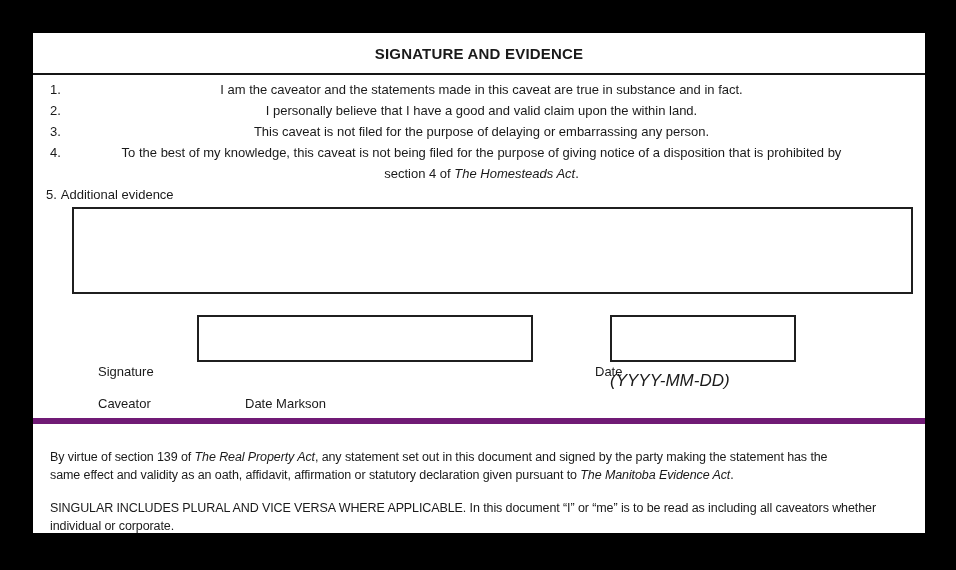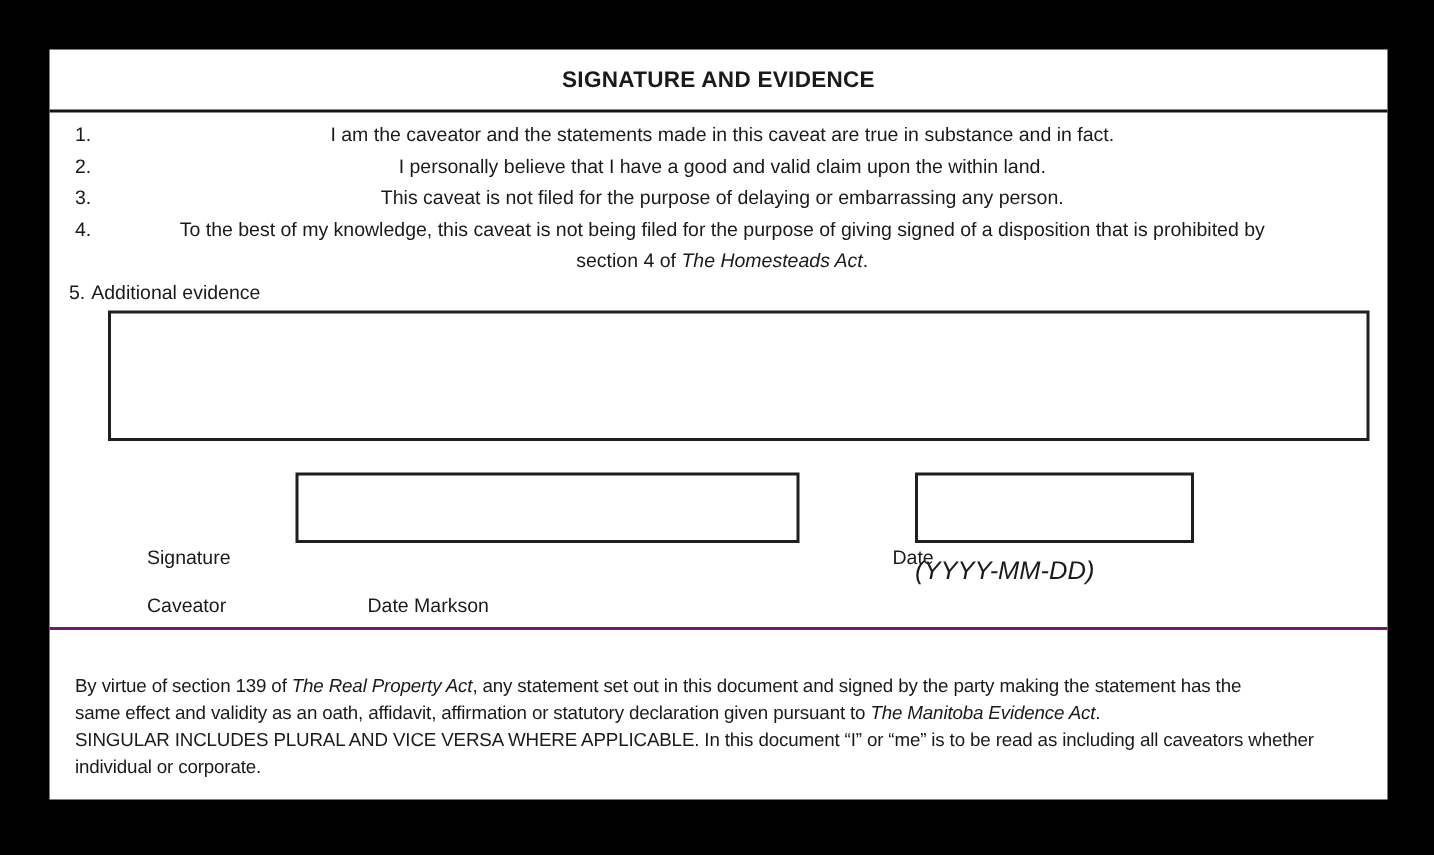--- a/index.html
+++ b/index.html
@@ -26,21 +26,21 @@
     height: 500px;
     background: #ffffff;
   }
   
   .form-box {
     position: absolute;
     left: 0;
     top: 0;
     width: 100%;
     height: 385px;
-    border-bottom: 2px solid #701a75;
+    border-bottom: 6px solid #701a75;
     box-sizing: content-box;
   }
   .form-title {
     position: absolute;
     left: 0;
     top: 0;
     width: 100%;
     height: 40px;
     border-bottom: 2px solid #151515;
     display: flex;
@@ -143,21 +143,21 @@
   .legal {
     position: absolute;
     left: 17px;
     right: 12px;
     top: 415px;
     font-size: 12.5px;
     line-height: 18px;
     letter-spacing: -0.1px;
   }
   .legal p { margin: 0; }
-  .legal .para2 { }
+  .legal .para2 { margin-top: 15px; }
   .legal-line {
     display: block;
     white-space: nowrap;
   }
 </style>
 </head>
 <body>
 
 <div class="frame">
   <div class="page">
@@ -174,21 +174,21 @@
         <li class="statement">
           <span class="num">2.</span>
           <span class="stmt-line">I personally believe that I have a good and valid claim upon the within land.</span>
         </li>
         <li class="statement">
           <span class="num">3.</span>
           <span class="stmt-line">This caveat is not filed for the purpose of delaying or embarrassing any person.</span>
         </li>
         <li class="statement">
           <span class="num">4.</span>
-          <span class="stmt-line"><span>To the best of my knowledge, this caveat is not being filed for the purpose of giving signed of a disposition that is prohibited by</span></span>
+          <span class="stmt-line"><span>To the best of my knowledge, this caveat is not being filed for the purpose of giving notice of a disposition that is prohibited by</span></span>
           <span class="stmt-line"><span>section 4 of </span><i class="it">The Homesteads Act</i><span>.</span></span>
         </li>
         <li class="statement statement-last">
           <span class="num">5.</span><span class="stmt-inline">Additional evidence</span>
         </li>
       </ol>
 
       <div class="evidence-box"></div>
 
       <span class="field-label lbl-signature">Signature</span>

